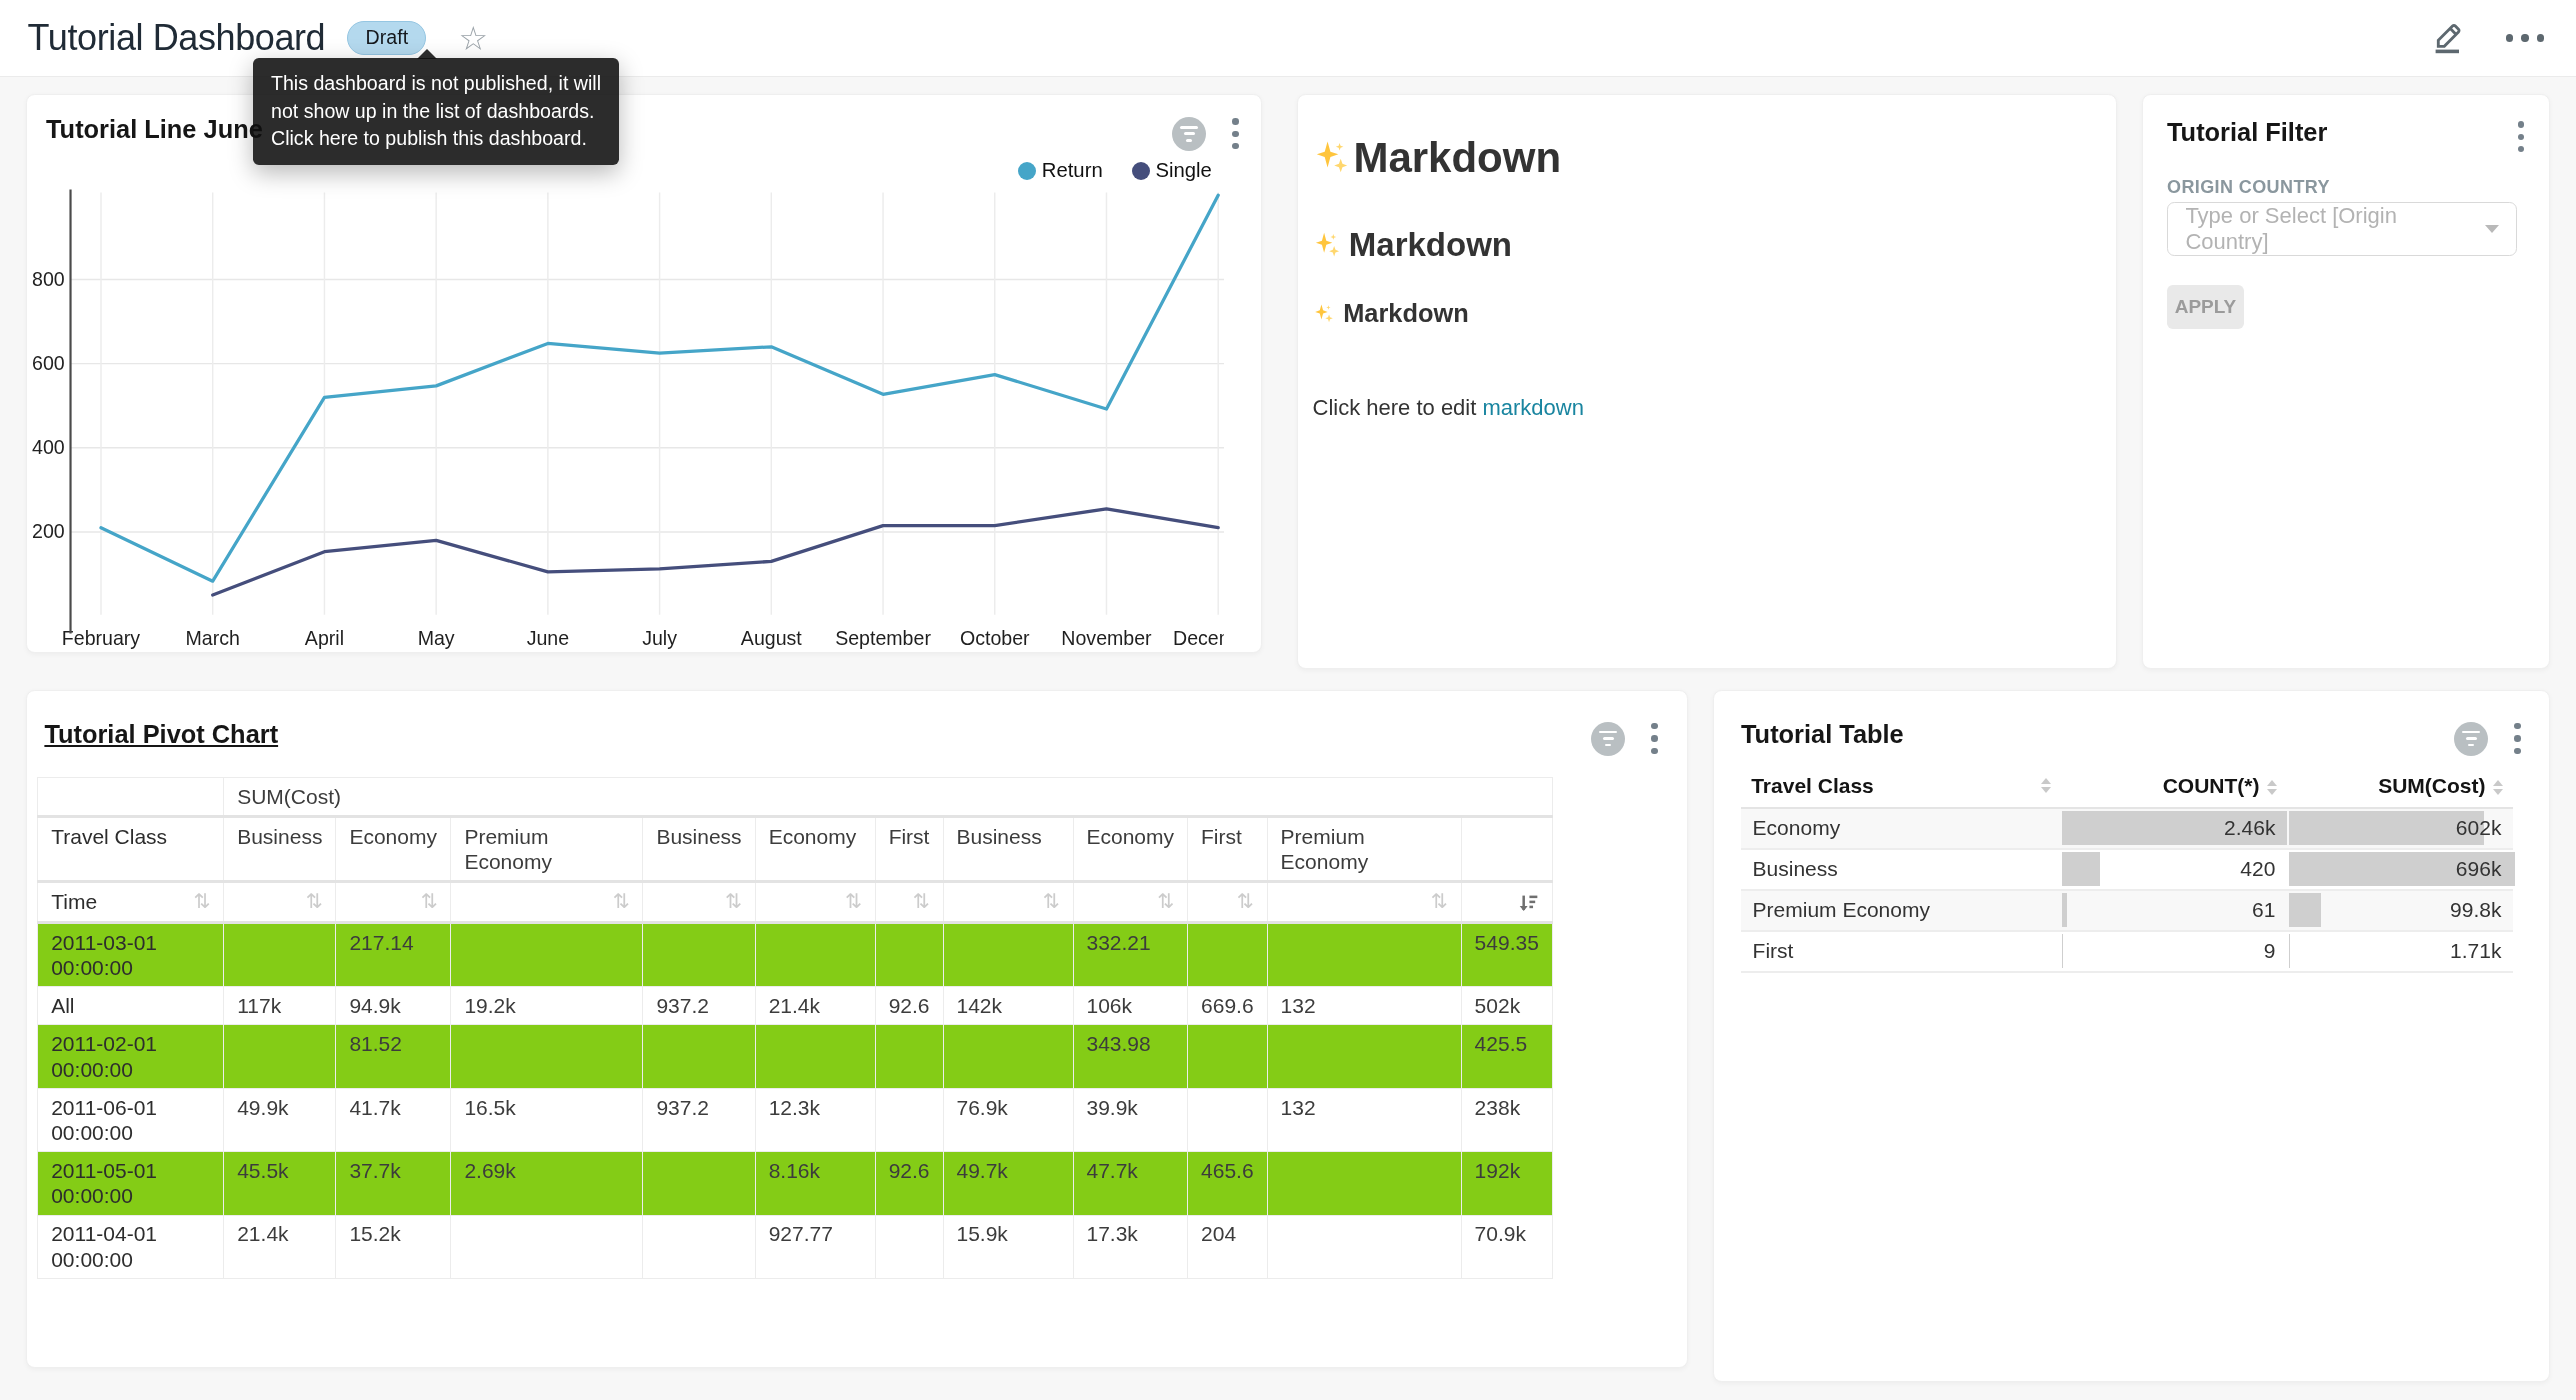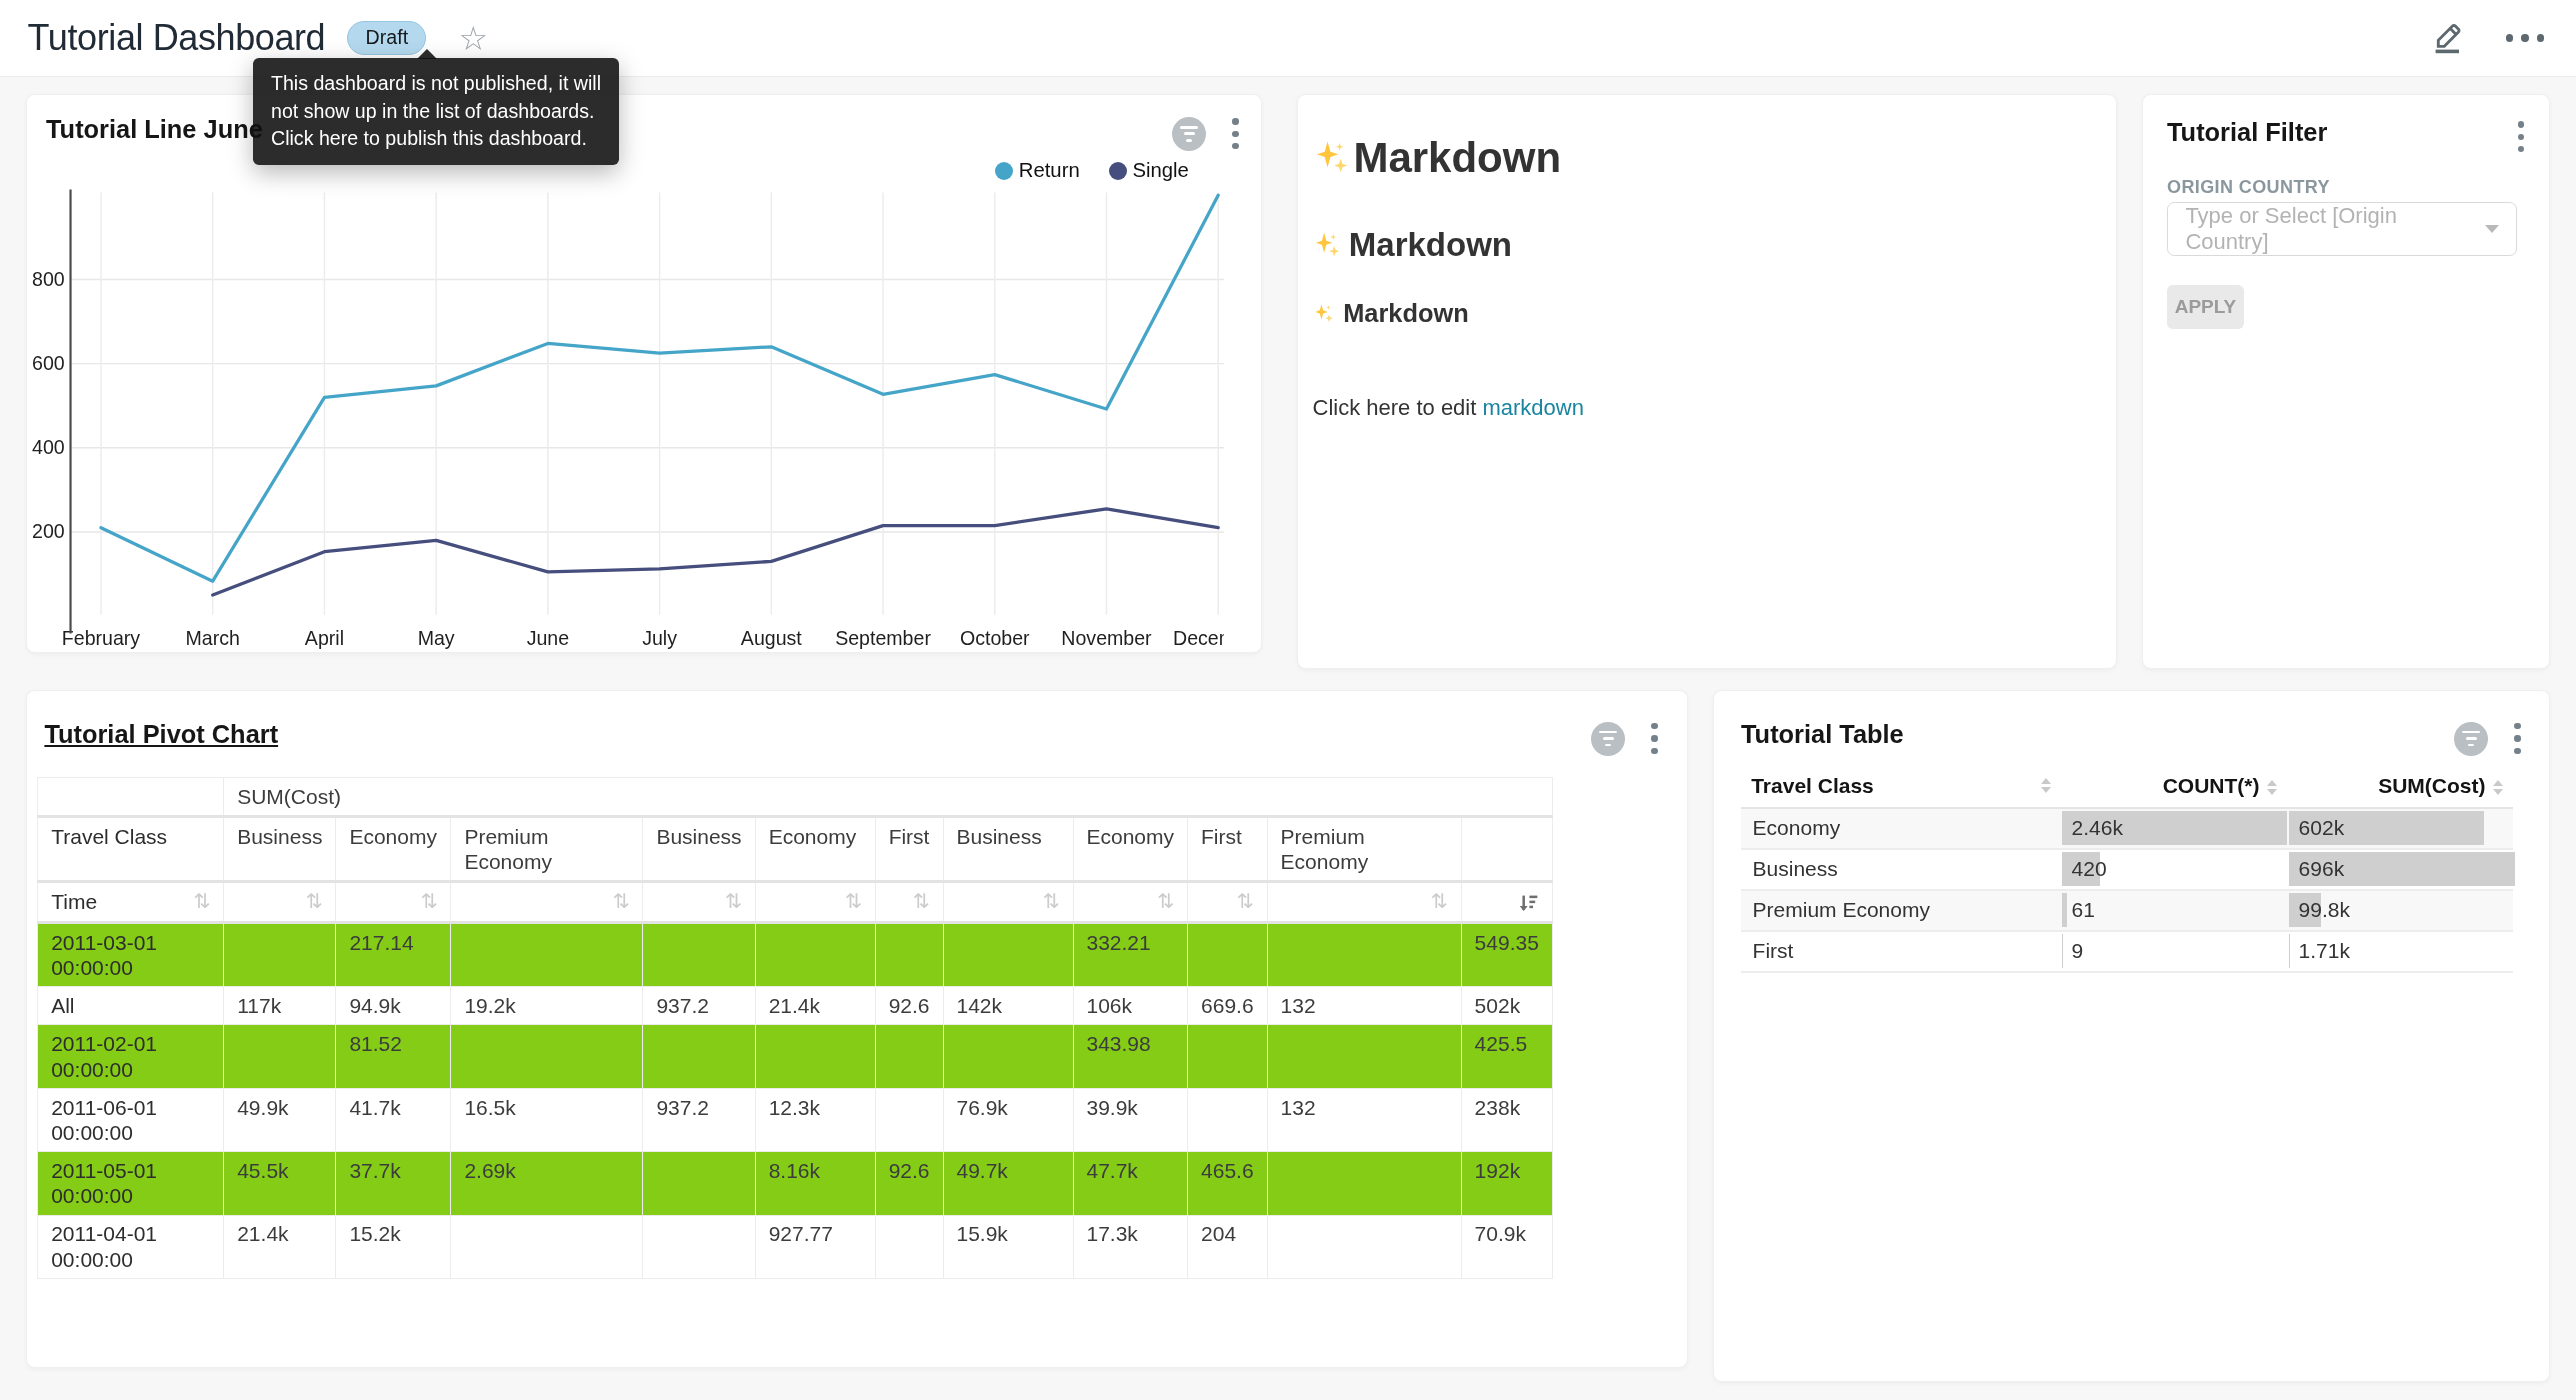--- a/index.html
+++ b/index.html
@@ -40,21 +40,21 @@
   .filter-circle i{display:block;height:2.9px;border-radius:1.5px;background:#fff;}
   .filter-circle i:nth-child(1){width:17.4px;}
   .filter-circle i:nth-child(2){width:11px;}
   .filter-circle i:nth-child(3){width:5.1px;}
   .kebab{display:flex;flex-direction:column;gap:5.8px;padding:4.4px;cursor:pointer;}
   .kebab i{width:6.5px;height:6.5px;border-radius:50%;background:#74808a;}
   
   #line-card .card-title{position:absolute;left:19px;top:20.3px;}
   #line-card .card-icons{position:absolute;left:1145px;top:19px;}
   .chart-clip{position:absolute;left:0;top:0;width:1197px;height:559px;overflow:hidden;}
-  .legend{position:absolute;left:968px;top:64px;display:flex;gap:29px;font-size:20.3px;color:#111;z-index:3;}
+  .legend{position:absolute;left:991px;top:64px;display:flex;gap:29px;font-size:20.3px;color:#111;z-index:3;}
   .legend-item{display:flex;align-items:center;cursor:pointer;}
   .legend-item .dot{width:18px;height:18px;border-radius:50%;margin-right:5.8px;}
   
   #markdown-card .md-wrap{padding:19px 14.5px 0 14.5px;}
   .md1{display:flex;align-items:center;font-size:42px;font-weight:600;color:#333;margin:20.3px 0 0;}
   .md2{display:flex;align-items:center;font-size:33px;font-weight:600;color:#333;margin:44px 0 0;}
   .md3{display:flex;align-items:center;font-size:25.4px;font-weight:600;color:#333;margin:35px 0 0;}
   .md1 svg{margin-right:2.9px;} .md2 svg{margin-right:7.3px;} .md3 svg{margin-right:8.7px;}
   .md-p{font-size:22px;color:#333;margin:67px 0 0;}
   .md-link{color:#1985a0;text-decoration:none;cursor:pointer;}
@@ -88,21 +88,21 @@
   .time-cell .tlab{float:left;font-weight:500;color:#2d2d2d;}
   
   #table-card .card-title{position:absolute;left:27px;top:29px;}
   #table-card .card-icons{position:absolute;left:2210px;top:27.6px;left:740px;}
   .ttable{position:absolute;left:27px;top:75px;width:772px;border-collapse:collapse;
           table-layout:fixed;font-size:21px;color:#333;}
   .ttable th{padding:7.3px 10.2px;font-weight:700;color:#141414;border-bottom:2.9px solid #e4e4e4;
              line-height:26px;cursor:pointer;position:relative;}
   .ttable td{padding:6.5px 11.6px;border-bottom:2.2px solid #ededed;line-height:26px;}
   .ttable tr.alt td{background:#f8f8f8;}
-  .ttable .num{position:relative;}
+  .ttable .num{text-align:right;position:relative;}
   .ttable .bar{position:absolute;left:1.5px;top:2.2px;bottom:2.2px;background:#cfcfcf;z-index:0;}
   .ttable .cellv{position:relative;z-index:1;}
   .caret{display:inline-flex;flex-direction:column;gap:2.9px;vertical-align:middle;margin-left:7.3px;}
   .caret b{width:0;height:0;border-left:5.8px solid transparent;border-right:5.8px solid transparent;}
   .caret b.up{border-bottom:6.5px solid #c9c9c9;}
   .caret b.down{border-top:6.5px solid #c9c9c9;}
   .caret-right{position:absolute;right:8.7px;top:50%;margin-top:-8px;}
 </style>
 </head>
 <body>

